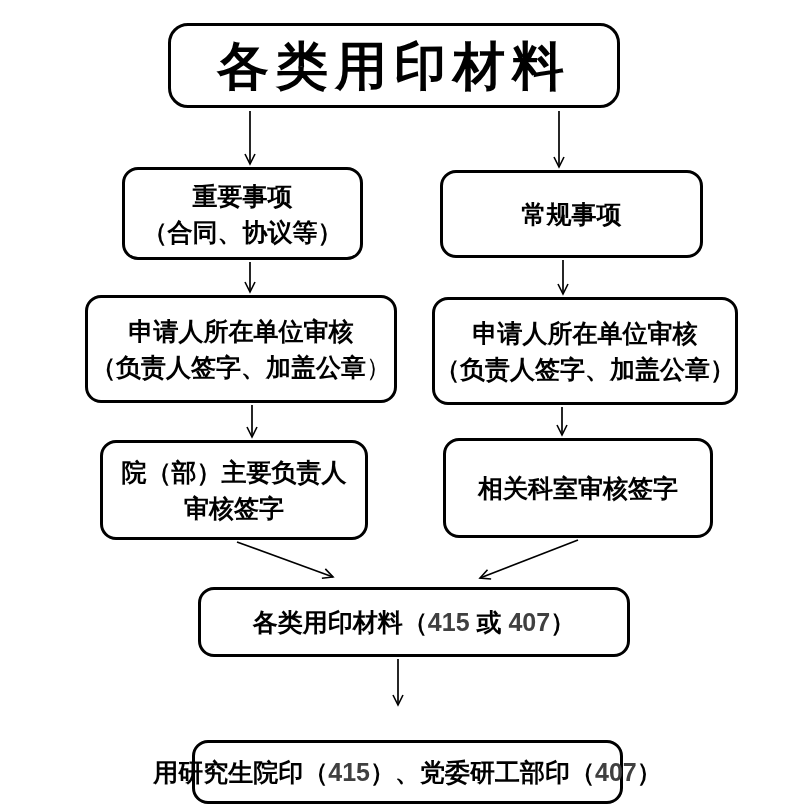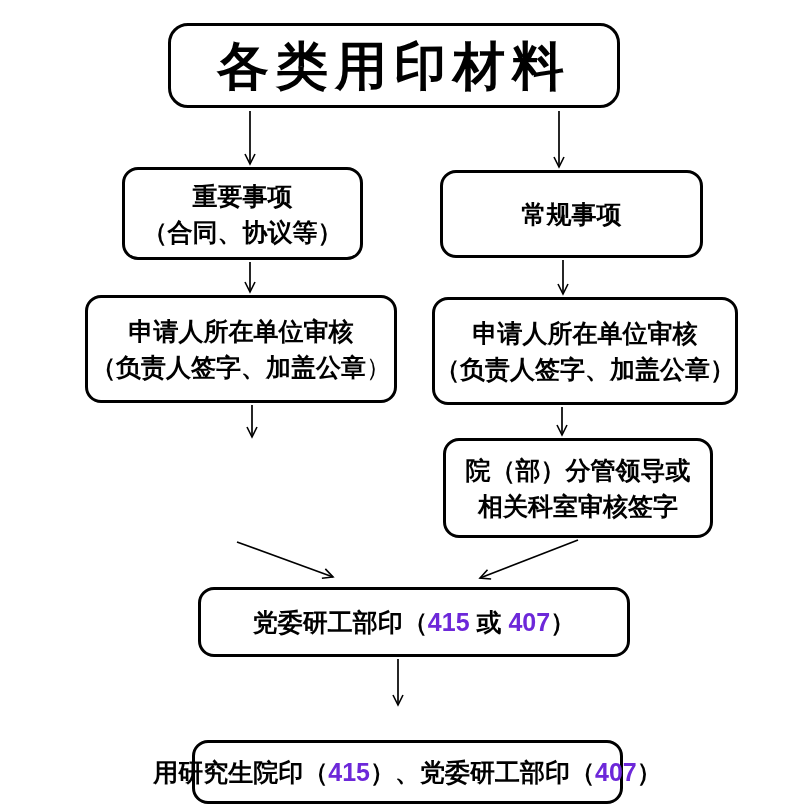--- a/index.html
+++ b/index.html
@@ -23,21 +23,21 @@
     justify-content:center;
     text-align:center;
     font-weight:bold;
     color:#000000;
     z-index:2;
   }
   .node .line { display:block; line-height:36px; font-size:25px; white-space:nowrap; }
   #node-materials { border-radius:20px; }
   #node-materials .line { font-size:52px; line-height:60px; letter-spacing:7px; }
   #node-register .line, #node-seal .line { font-size:25px; }
-  .seg-num  { color:#6d28d9;margin-top:48px; }
+  .seg-num  { color:#404040;margin-top:48px; }
   .seg-thin { font-weight:normal; }
 </style>
 </head>
 <body>
 
 <div id="canvas">
 
   <svg id="arrow-layer" width="804" height="805">
     <defs>
       <marker id="ah" markerWidth="16" markerHeight="16" refX="12" refY="7" orient="auto" markerUnits="userSpaceOnUse">
@@ -71,27 +71,30 @@
   <div class="node" style="left:85px; top:295px; width:312px; height:108px;">
     <span class="line">申请人所在单位审核</span>
     <span class="line"><span>（负责人签字、加盖公章</span><span class="seg-thin">）</span></span>
   </div>
 
   <div class="node" style="left:432px; top:297px; width:306px; height:108px;">
     <span class="line">申请人所在单位审核</span>
     <span class="line">（负责人签字、加盖公章）</span>
   </div>
 
+  <div class="node" style="left:100px; top:440px; width:268px; height:100px;">
+    <span class="line">院（部）主要负责人</span>
+    <span class="line">审核签字</span>
+  </div>
 
   <div class="node" style="left:443px; top:438px; width:270px; height:100px;">
-    <span class="line">院（部）分管领导或</span>
     <span class="line">相关科室审核签字</span>
   </div>
 
   <div class="node" id="node-register" style="left:198px; top:587px; width:432px; height:70px;">
-    <span class="line"><span>党委研工部印（</span><span class="seg-num">415</span><span> 或 </span><span class="seg-num">407</span><span>）</span></span>
+    <span class="line"><span>各类用印材料（</span><span class="seg-num">415</span><span> 或 </span><span class="seg-num">407</span><span>）</span></span>
   </div>
 
   <div class="node" id="node-seal" style="left:192px; top:740px; width:431px; height:64px;">
     <span class="line"><span>用研究生院印（</span><span class="seg-num">415</span><span>）、党委研工部印（</span><span class="seg-num">407</span><span>）</span></span>
   </div>
 
 </div>
 
 </body></html>

